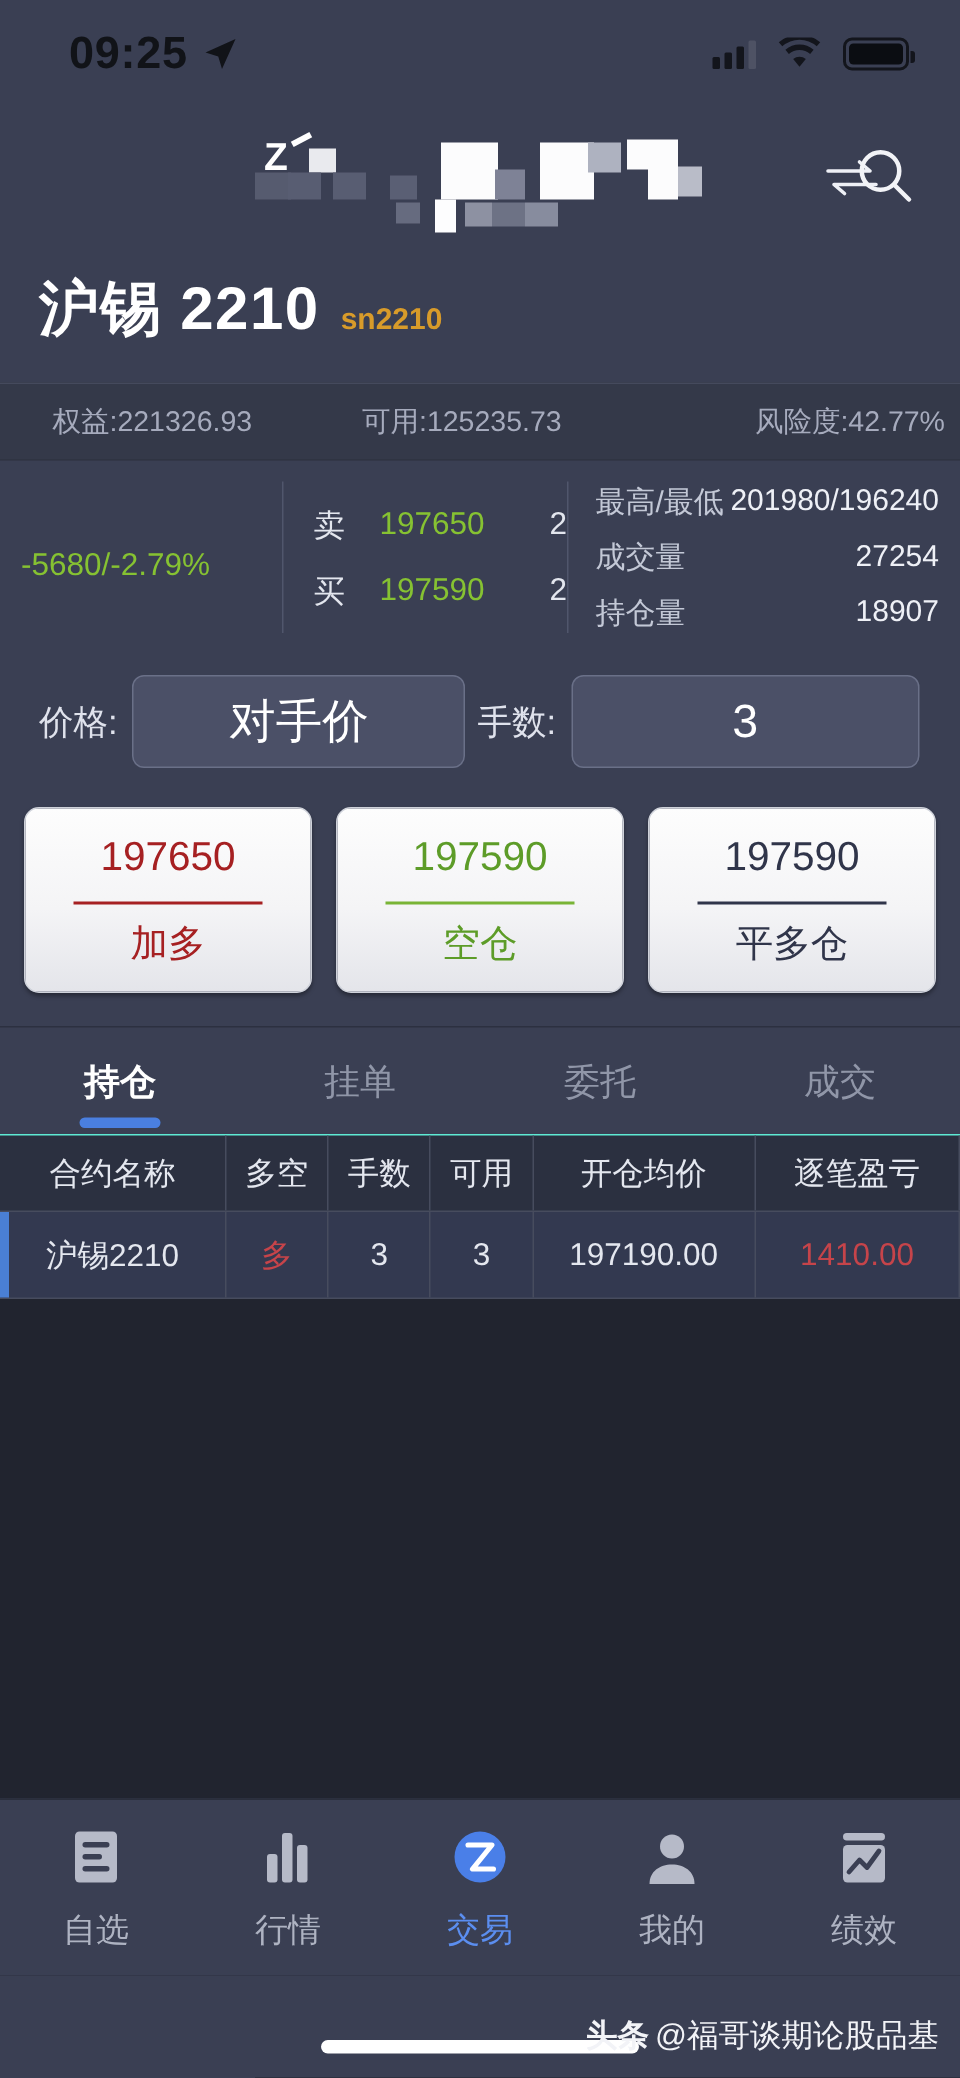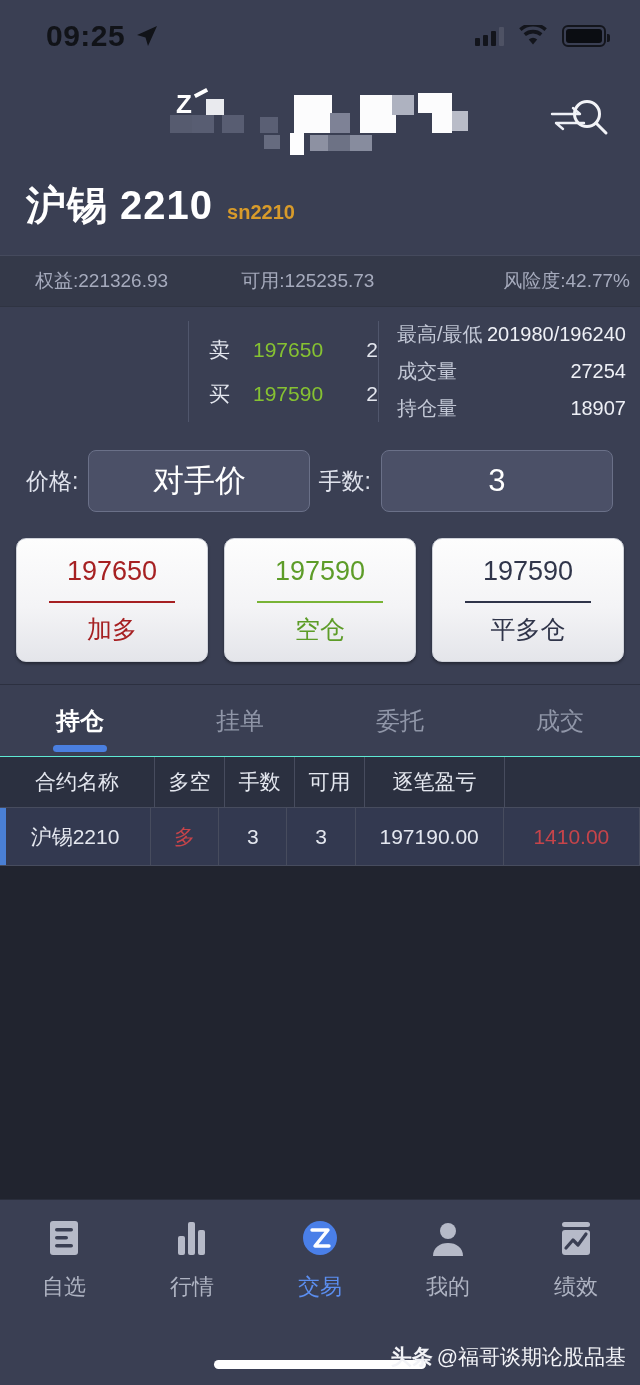--- a/index.html
+++ b/index.html
@@ -221,20 +221,21 @@
   </div>
 
   <div class="acctbar">
     <div class="acct-1">权益:221326.93</div>
     <div class="acct-2">可用:125235.73</div>
     <div class="acct-3">风险度:42.77%</div>
   </div>
 
   <div class="quote">
     <div class="q-last">
+      <div class="q-chg">-5680/-2.79%</div>
     </div>
     <div class="q-bidask">
       <div class="ba-row">
         <span class="ba-lbl">卖</span>
         <span class="ba-val">197650</span>
         <span class="ba-vol">2</span>
       </div>
       <div class="ba-row">
         <span class="ba-lbl">买</span>
         <span class="ba-val">197590</span>
@@ -300,20 +301,21 @@
 
     </div>
   </div>
 
   <div class="table">
     <div class="thead">
       <div class="th c-name">合约名称</div>
       <div class="th c-dir">多空</div>
       <div class="th c-lots">手数</div>
       <div class="th c-avail">可用</div>
+      <div class="th c-avg">开仓均价</div>
       <div class="th c-pnl">逐笔盈亏</div>
     </div>
     <div class="trow">
       <div class="td c-name">沪锡2210</div>
       <div class="td c-dir dir-long">多</div>
       <div class="td c-lots">3</div>
       <div class="td c-avail">3</div>
       <div class="td c-avg">197190.00</div>
       <div class="td c-pnl pnl-pos">1410.00</div>
     </div>

